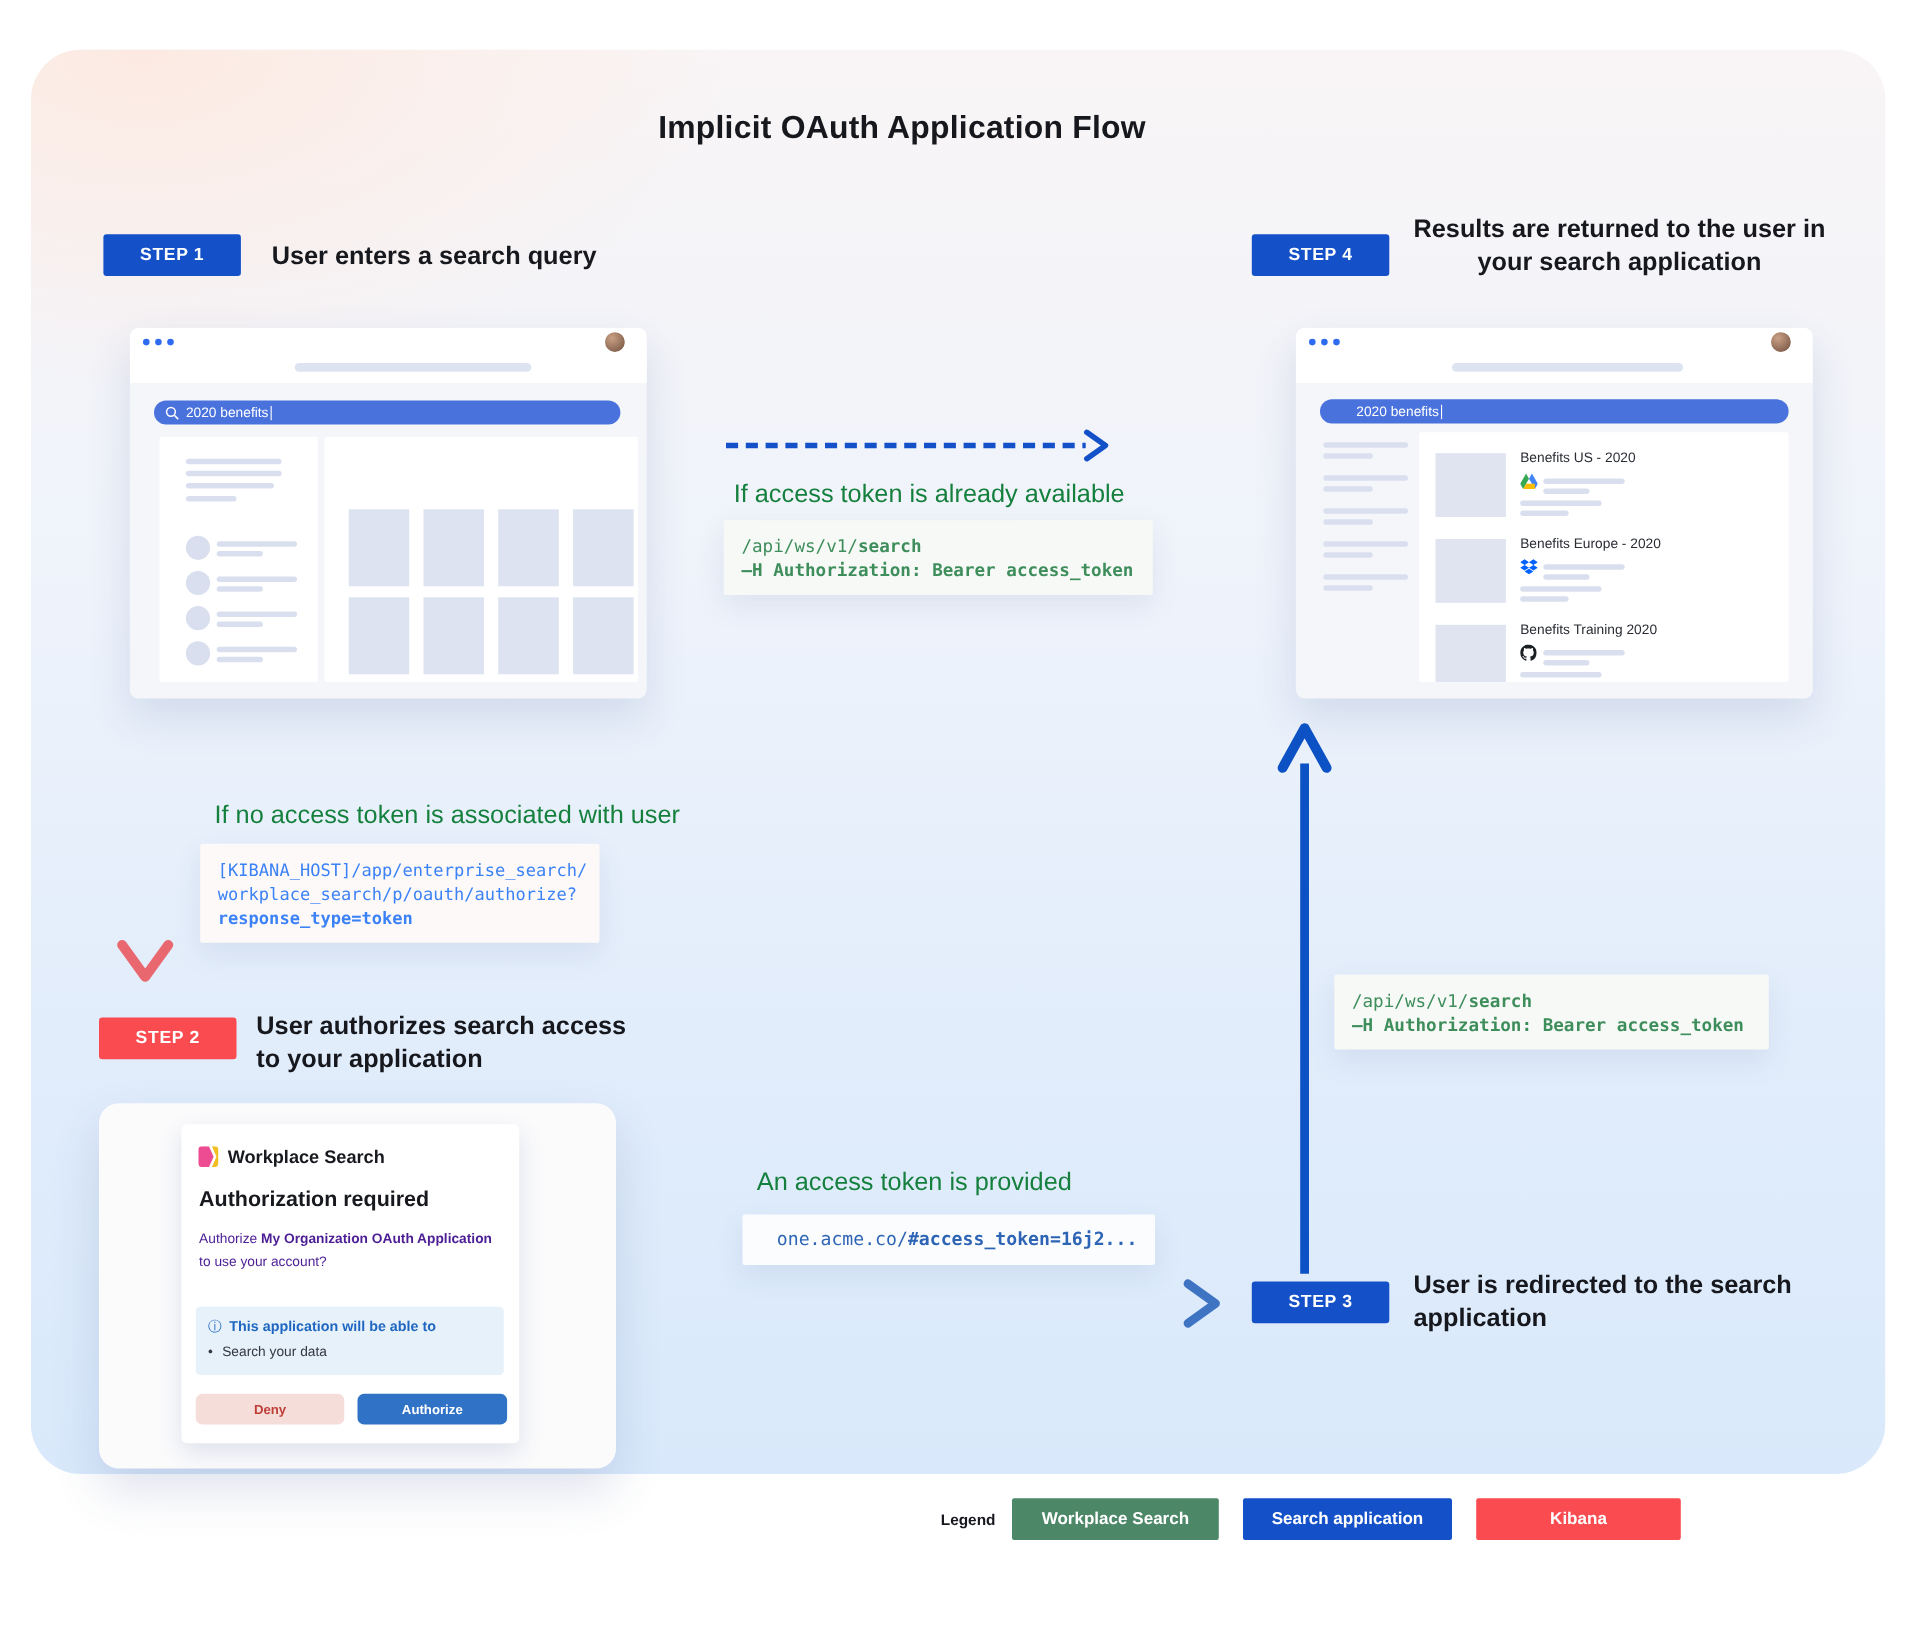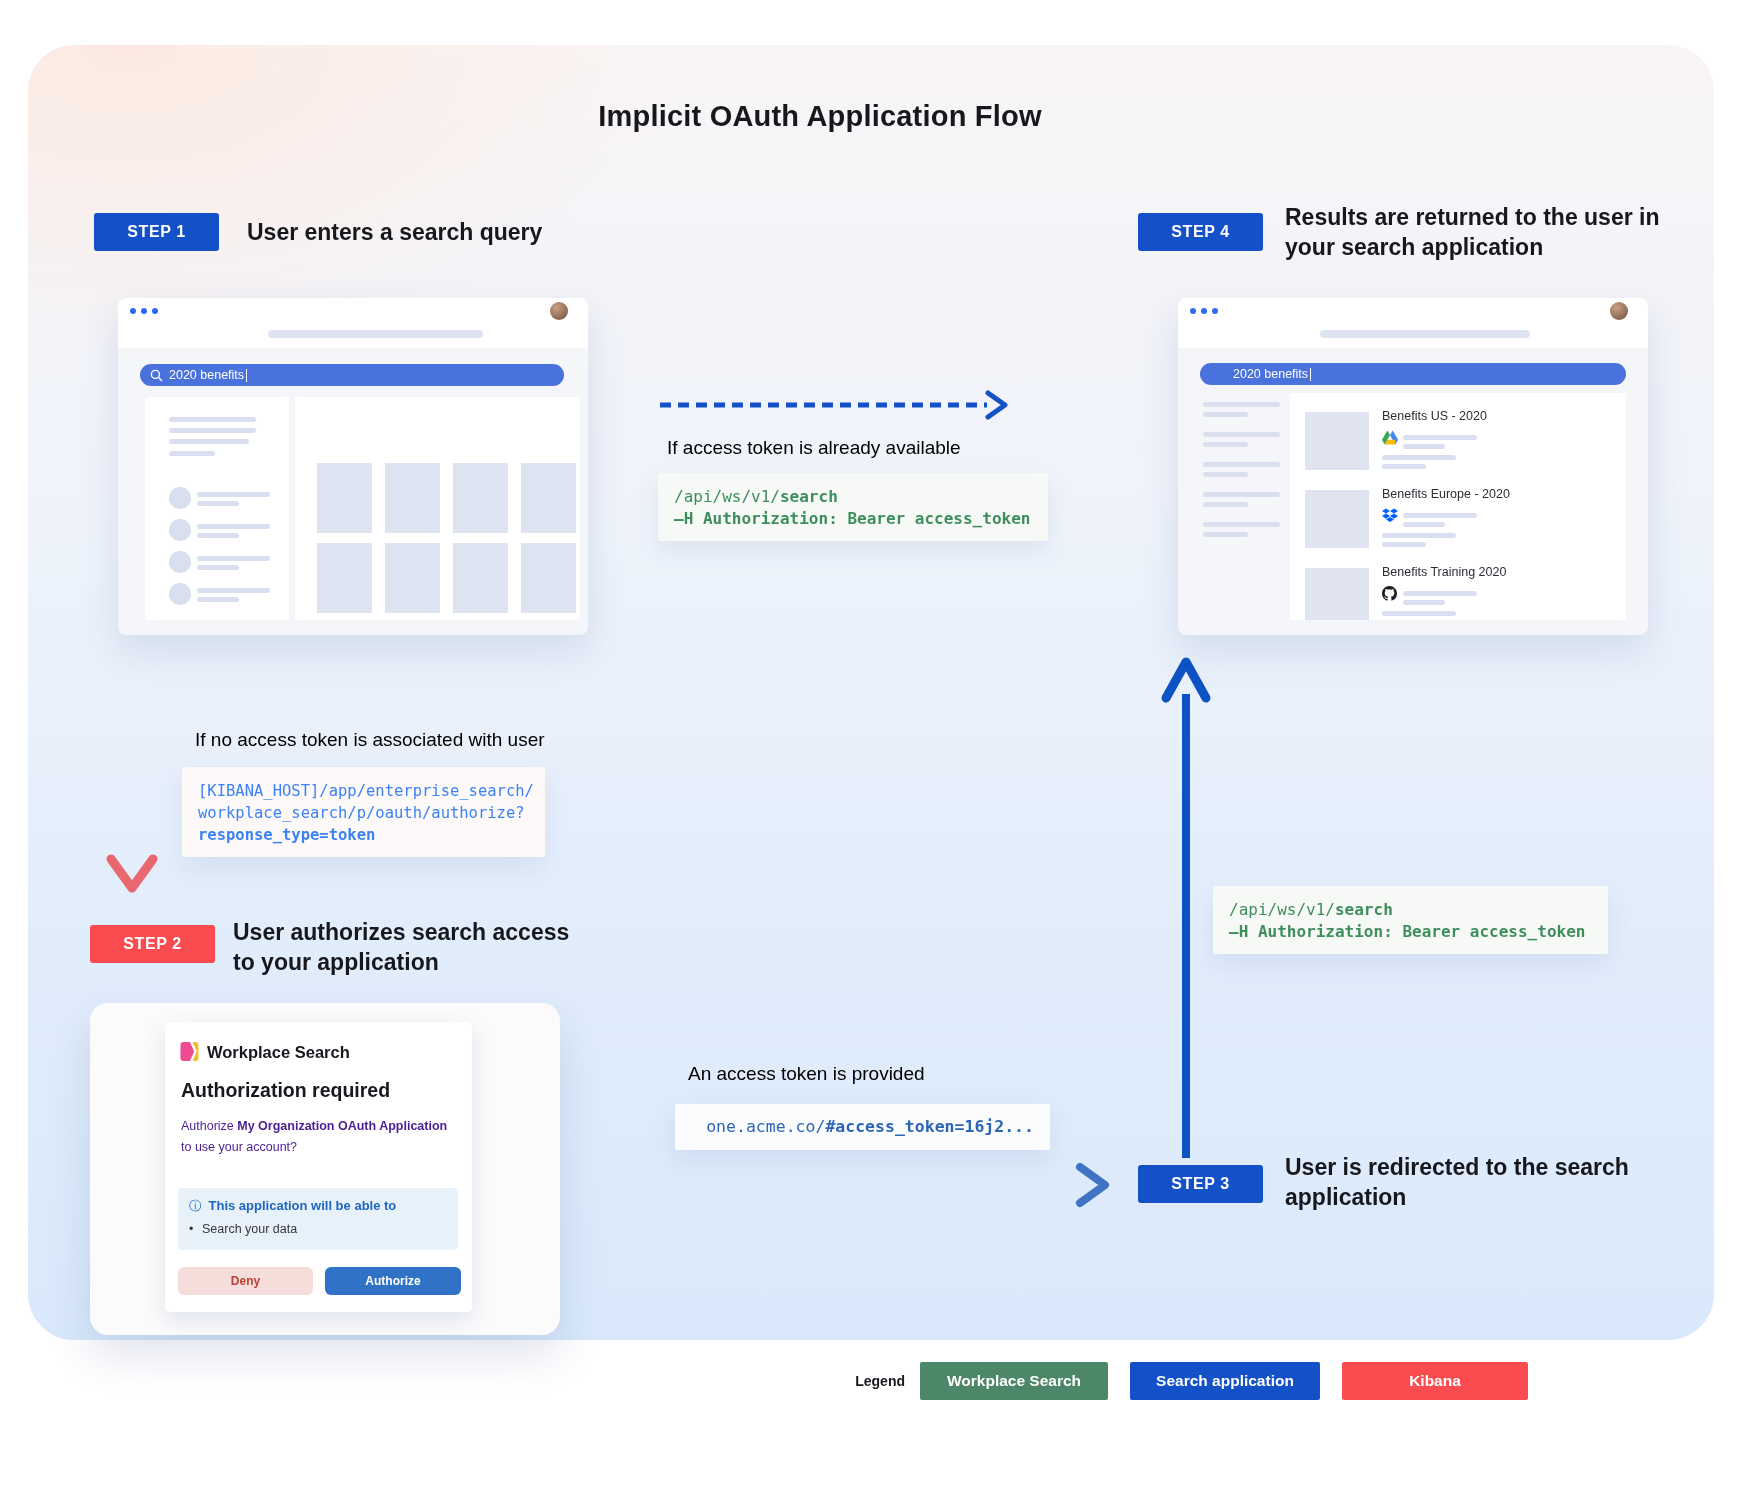--- a/index.html
+++ b/index.html
@@ -38,21 +38,21 @@
   .cursor { display:inline-block; width:1px; height:13px; background:#ffffff; margin-left:2px; }
   .panel { position:absolute; background:#ffffff; border-radius:2px; overflow:hidden; }
   .skel { position:absolute; background:#d9dfee; border-radius:3px; height:5px; }
   .skelc { position:absolute; background:#d9dfee; border-radius:50%; width:22px; height:22px; }
   .gridsq { position:absolute; width:55px; height:70px; background:#dde3f1; }
   .thumb { position:absolute; width:64px; height:58px; background:#dfe4f0; }
   .rtitle { position:absolute; font-size:12.5px; color:#2a2d34; }
   .srcicon { position:absolute; width:16px; height:15px; }
 
   
-  .note { position:absolute; font-size:19px; color:#000000; line-height:24px; }
+  .note { position:absolute; font-size:23px; color:#15803d; line-height:24px; }
   .code { position:absolute; background:#f9fafa; border-radius:2px; box-shadow:0 10px 26px rgba(70,90,140,.10);
     font-family:"DejaVu Sans Mono", monospace; line-height:22px; padding:13px 16px 11px 16px; }
   .code.green { color:#3e8e5c; font-size:16px; background:#f7f9f7; }
   .code.red   { color:#3b82f6; font-size:15.5px; background:#fdf9f8; }
   .code.blue  { color:#2d64b5; font-size:16.5px; background:#fafcfd;text-align:right; }
   .code b { font-weight:bold; }
 
   
   .dialog-outer { position:absolute; left:90px; top:1003px; width:470px; height:332px;
     background:#fbfbfc; border-radius:18px; box-shadow:0 20px 44px rgba(60,80,140,.16); }
@@ -145,21 +145,21 @@
     <line x1="5" y1="18" x2="332" y2="18" stroke="#1450c8" stroke-width="5" stroke-dasharray="11 7"></line>
     <path d="M333,6 L350,18 L333,30" fill="none" stroke="#1450c8" stroke-width="5" stroke-linecap="round" stroke-linejoin="round"></path>
   </svg>
   <div class="note" style="left:667px; top:436px;">If access token is already available</div>
   <div class="code green" style="left:658px; top:473px; width:390px;">
     <div><span>/api/ws/v1/</span><b>search</b></div>
     <div><b>–H Authorization: Bearer access_token</b></div>
   </div>
 
   <div class="badge blue" style="left:1138px; top:213px;">STEP 4</div>
-  <div class="step-label" style="left:1285px; top:202px;">
+  <div class="step-label" style="left:1285px; top:192px;text-align:center;">
     <div>Results are returned to the user in</div>
     <div>your search application</div>
   </div>
 
   <div class="bcard" style="left:1138px; top:298px;">
     <div class="chead">
       <div class="dot" style="left:12px;"></div>
       <div class="dot" style="left:23px;"></div>
       <div class="dot" style="left:34px;"></div>
       <div class="addr" style="left:142px; width:210px;"></div>

